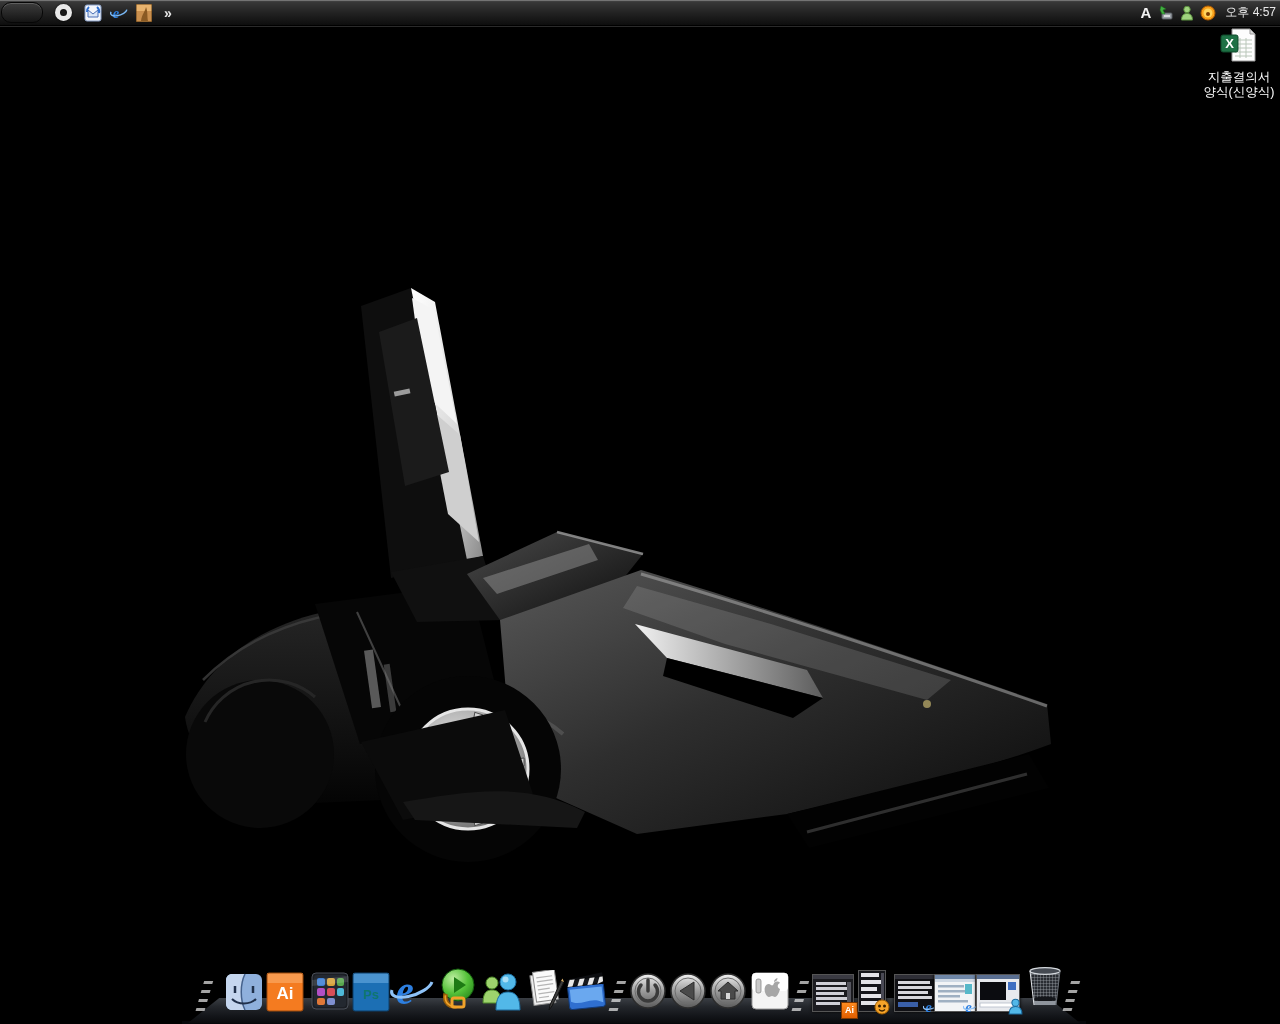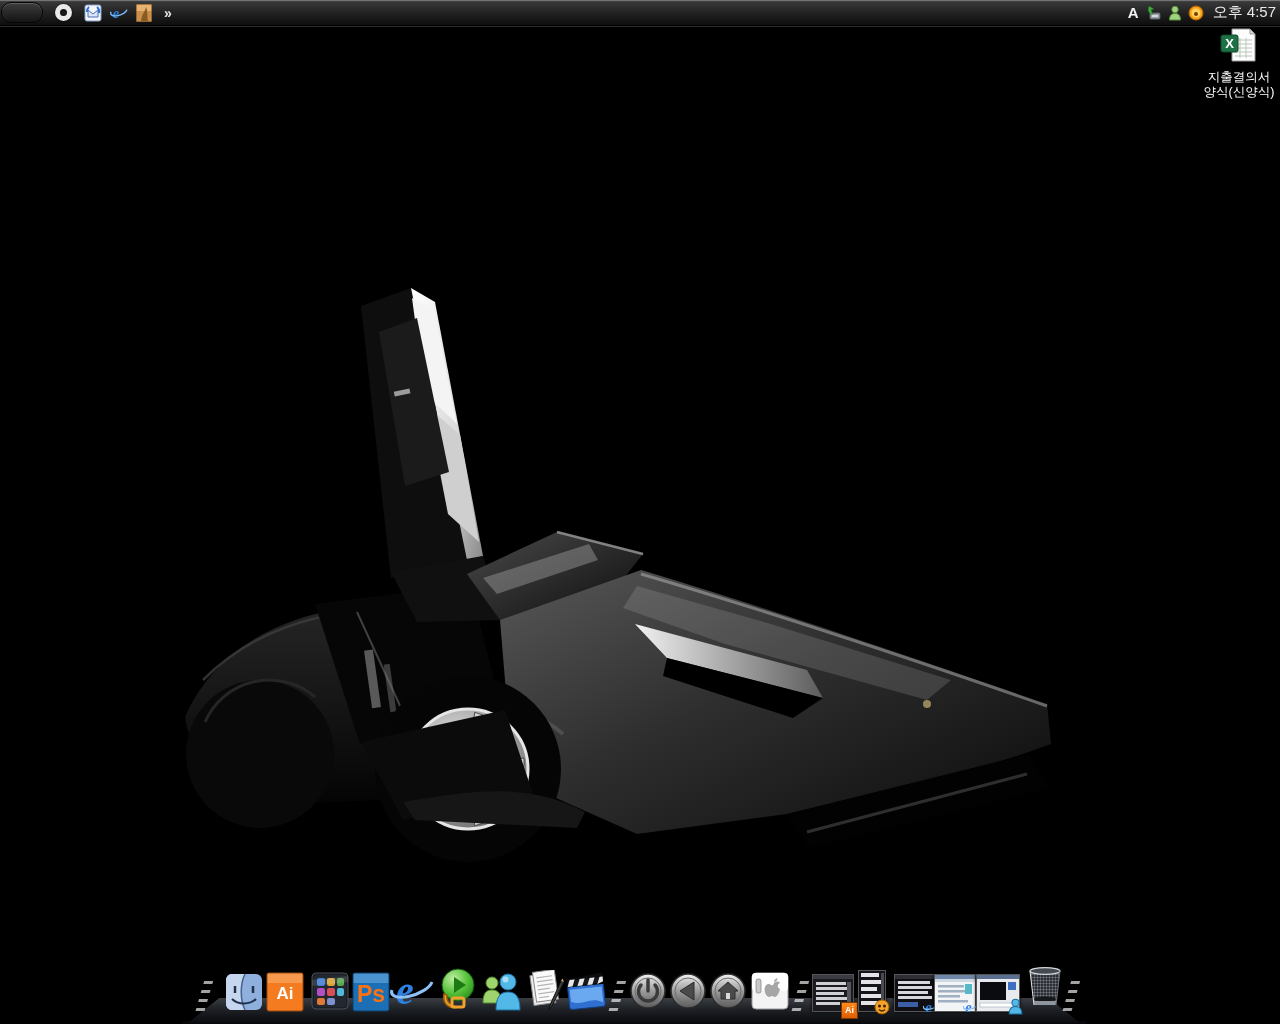--- a/index.html
+++ b/index.html
@@ -23,21 +23,21 @@
   }
   .ring-icon{
     width:17px;height:17px;border-radius:50%;
     border:5px solid #e9e9e9;box-sizing:border-box;background:#1a1a1a;
     box-shadow:0 0 2px rgba(0,0,0,.8), inset 0 0 2px #000;margin:0 8px;
   }
   .mb-ic{width:18px;height:18px;margin:0 4px;position:relative;display:inline-block;}
   .chev{color:#e6e6e6;font-size:14px;font-weight:bold;margin:0 6px;letter-spacing:-1px;}
   .mb-right{position:absolute;right:4px;top:0;height:25px;display:flex;align-items:center;gap:5px;}
   .ime{color:#f2f2f2;font-size:15px;font-weight:bold;padding:0 2px;}
-  .clock{color:#e9e9e9;font-size:15px;padding-left:4px;white-space:nowrap;}
+  .clock{color:#e9e9e9;font-size:12px;padding-left:4px;white-space:nowrap;}
   .tray-ic{width:16px;height:16px;position:relative;display:inline-block;}
   
   .desk-icon{
     position:absolute;left:1196px;top:28px;width:86px;z-index:8;
     text-align:center;cursor:default;
   }
   .desk-icon .dlabel{
     color:#fff;font-size:12.5px;line-height:15px;margin-top:2px;
     text-shadow:1px 1px 1px #000,0 0 3px #000;
   }
@@ -305,21 +305,21 @@
       <path d="M 3 10 L 39 6 L 39 12 L 3 16 Z" fill="#ffffff" opacity=".12"></path>
     </svg>
   </div>
 
   <div class="di" style="left:352px">
     <svg width="38" height="40" viewBox="0 0 38 40">
       <rect x="1" y="1" width="36" height="38" rx="2" fill="#1c6fb4"></rect>
       <rect x="1" y="1" width="36" height="10" fill="#4a93cf"></rect>
       <rect x="1" y="1" width="36" height="38" rx="2" fill="none" stroke="#0c3e68"></rect>
     </svg>
-    <span class="glyph-txt" style="color:#f97316;font-weight:bold;font-size:23px">Ps</span>
+    <span class="glyph-txt" style="color:#0f766e;font-weight:bold;font-size:13px">Ps</span>
   </div>
 
   <div class="di" style="left:390px">
     <svg width="44" height="42" viewBox="0 0 44 42">
       <text x="6" y="34" font-family="Liberation Serif,serif" font-style="italic" font-weight="bold" font-size="40" fill="#2d7fe0">e</text>
       <path d="M 2 20 A 21 9 -20 1 0 42 12" stroke="#8ec2f7" stroke-width="3" fill="none"></path>
     </svg>
   </div>
 
   <div class="di" style="left:434px">

